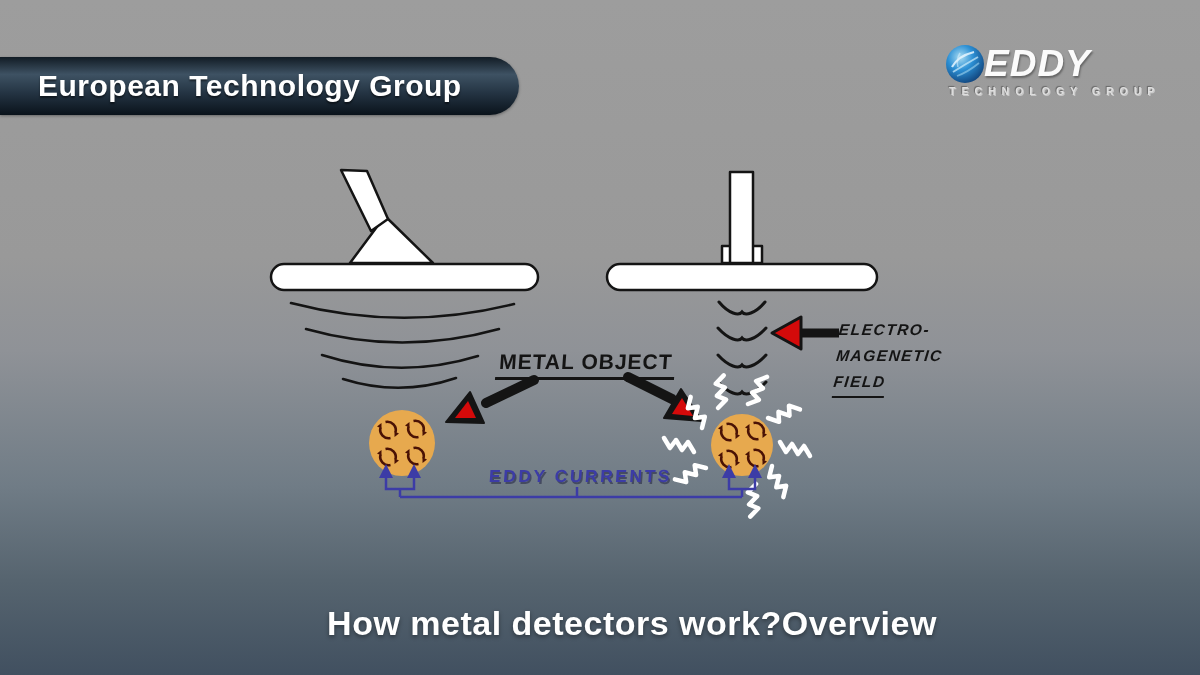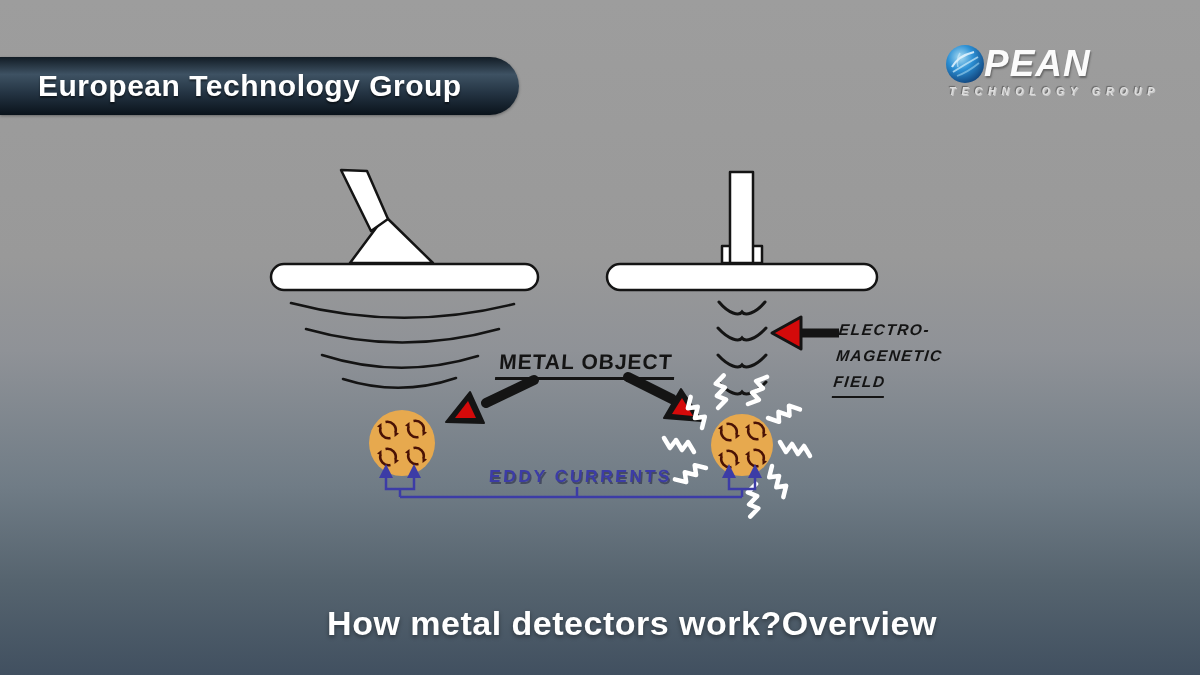--- a/index.html
+++ b/index.html
@@ -23,21 +23,21 @@
   
   .logo{position:absolute;left:946px;top:42px;width:232px;}
   .logo-word{display:flex;align-items:center;justify-content:flex-start;height:44px;}
   .logo-word span{
     color:#fbfbfb;font-size:37px;font-weight:bold;font-style:italic;
     letter-spacing:1px;text-shadow:1px 2px 2px rgba(0,0,0,.35);white-space:nowrap;
   }
   .globe{width:42px;height:42px;margin:0 -2px;flex:0 0 auto;}
   .logo-sub{
     margin-top:-1px;padding-left:3px;
-    color:#dedede;font-size:10.5px;font-weight:bold;font-style:italic;
+    color:#dedede;font-size:10.5px;font-weight:bold;
     letter-spacing:6px;white-space:nowrap;
     text-shadow:1px 1px 0 rgba(255,255,255,.45),-1px -1px 1px rgba(0,0,0,.35);
   }
   
   .diagram-svg{position:absolute;left:0;top:0;width:1200px;height:675px;}
   
   .lbl{position:absolute;color:#141414;font-weight:bold;white-space:nowrap;}
   .metal-object-lbl{
     left:496px;top:350px;font-size:21px;letter-spacing:1px;
     border-bottom:3px solid #141414;padding:0 3px 3px 3px;transform:skewX(-4deg);
@@ -75,21 +75,21 @@
             <stop offset="45%" stop-color="#2b8fd4"></stop>
             <stop offset="100%" stop-color="#0f3f76"></stop>
           </radialGradient>
         </defs>
         <circle cx="21" cy="21" r="19" fill="url(#globeGrad)"></circle>
         <path d="M8,24 Q14,13 30,9" stroke="#e8f6ff" stroke-width="2.2" fill="none" opacity=".85"></path>
         <path d="M9,29 Q20,22 34,14" stroke="#cfeefc" stroke-width="2" fill="none" opacity=".7"></path>
         <path d="M13,33 Q24,29 35,20" stroke="#9fd4ee" stroke-width="1.8" fill="none" opacity=".6"></path>
         <path d="M16,10 Q12,17 14,24" stroke="#d9f1fd" stroke-width="1.6" fill="none" opacity=".55"></path>
       </svg>
-      <span>PEAN</span>
+      <span>EDDY</span>
     </div>
     <div class="logo-sub">TECHNOLOGY GROUP</div>
   </div>
 
   <svg class="diagram-svg" viewBox="0 0 1200 675">
     <defs>
       <g id="swirl-proto">
         <path d="M-2.5,-8 A8.5,8.5 0 0 1 7.5,2.5" stroke="#4a1205" stroke-width="2.6" fill="none"></path>
         <path d="M2.5,8 A8.5,8.5 0 0 1 -7.5,-2.5" stroke="#4a1205" stroke-width="2.6" fill="none"></path>
         <polygon points="6.5,1.5 11,3.5 6.5,7" fill="#4a1205"></polygon>

